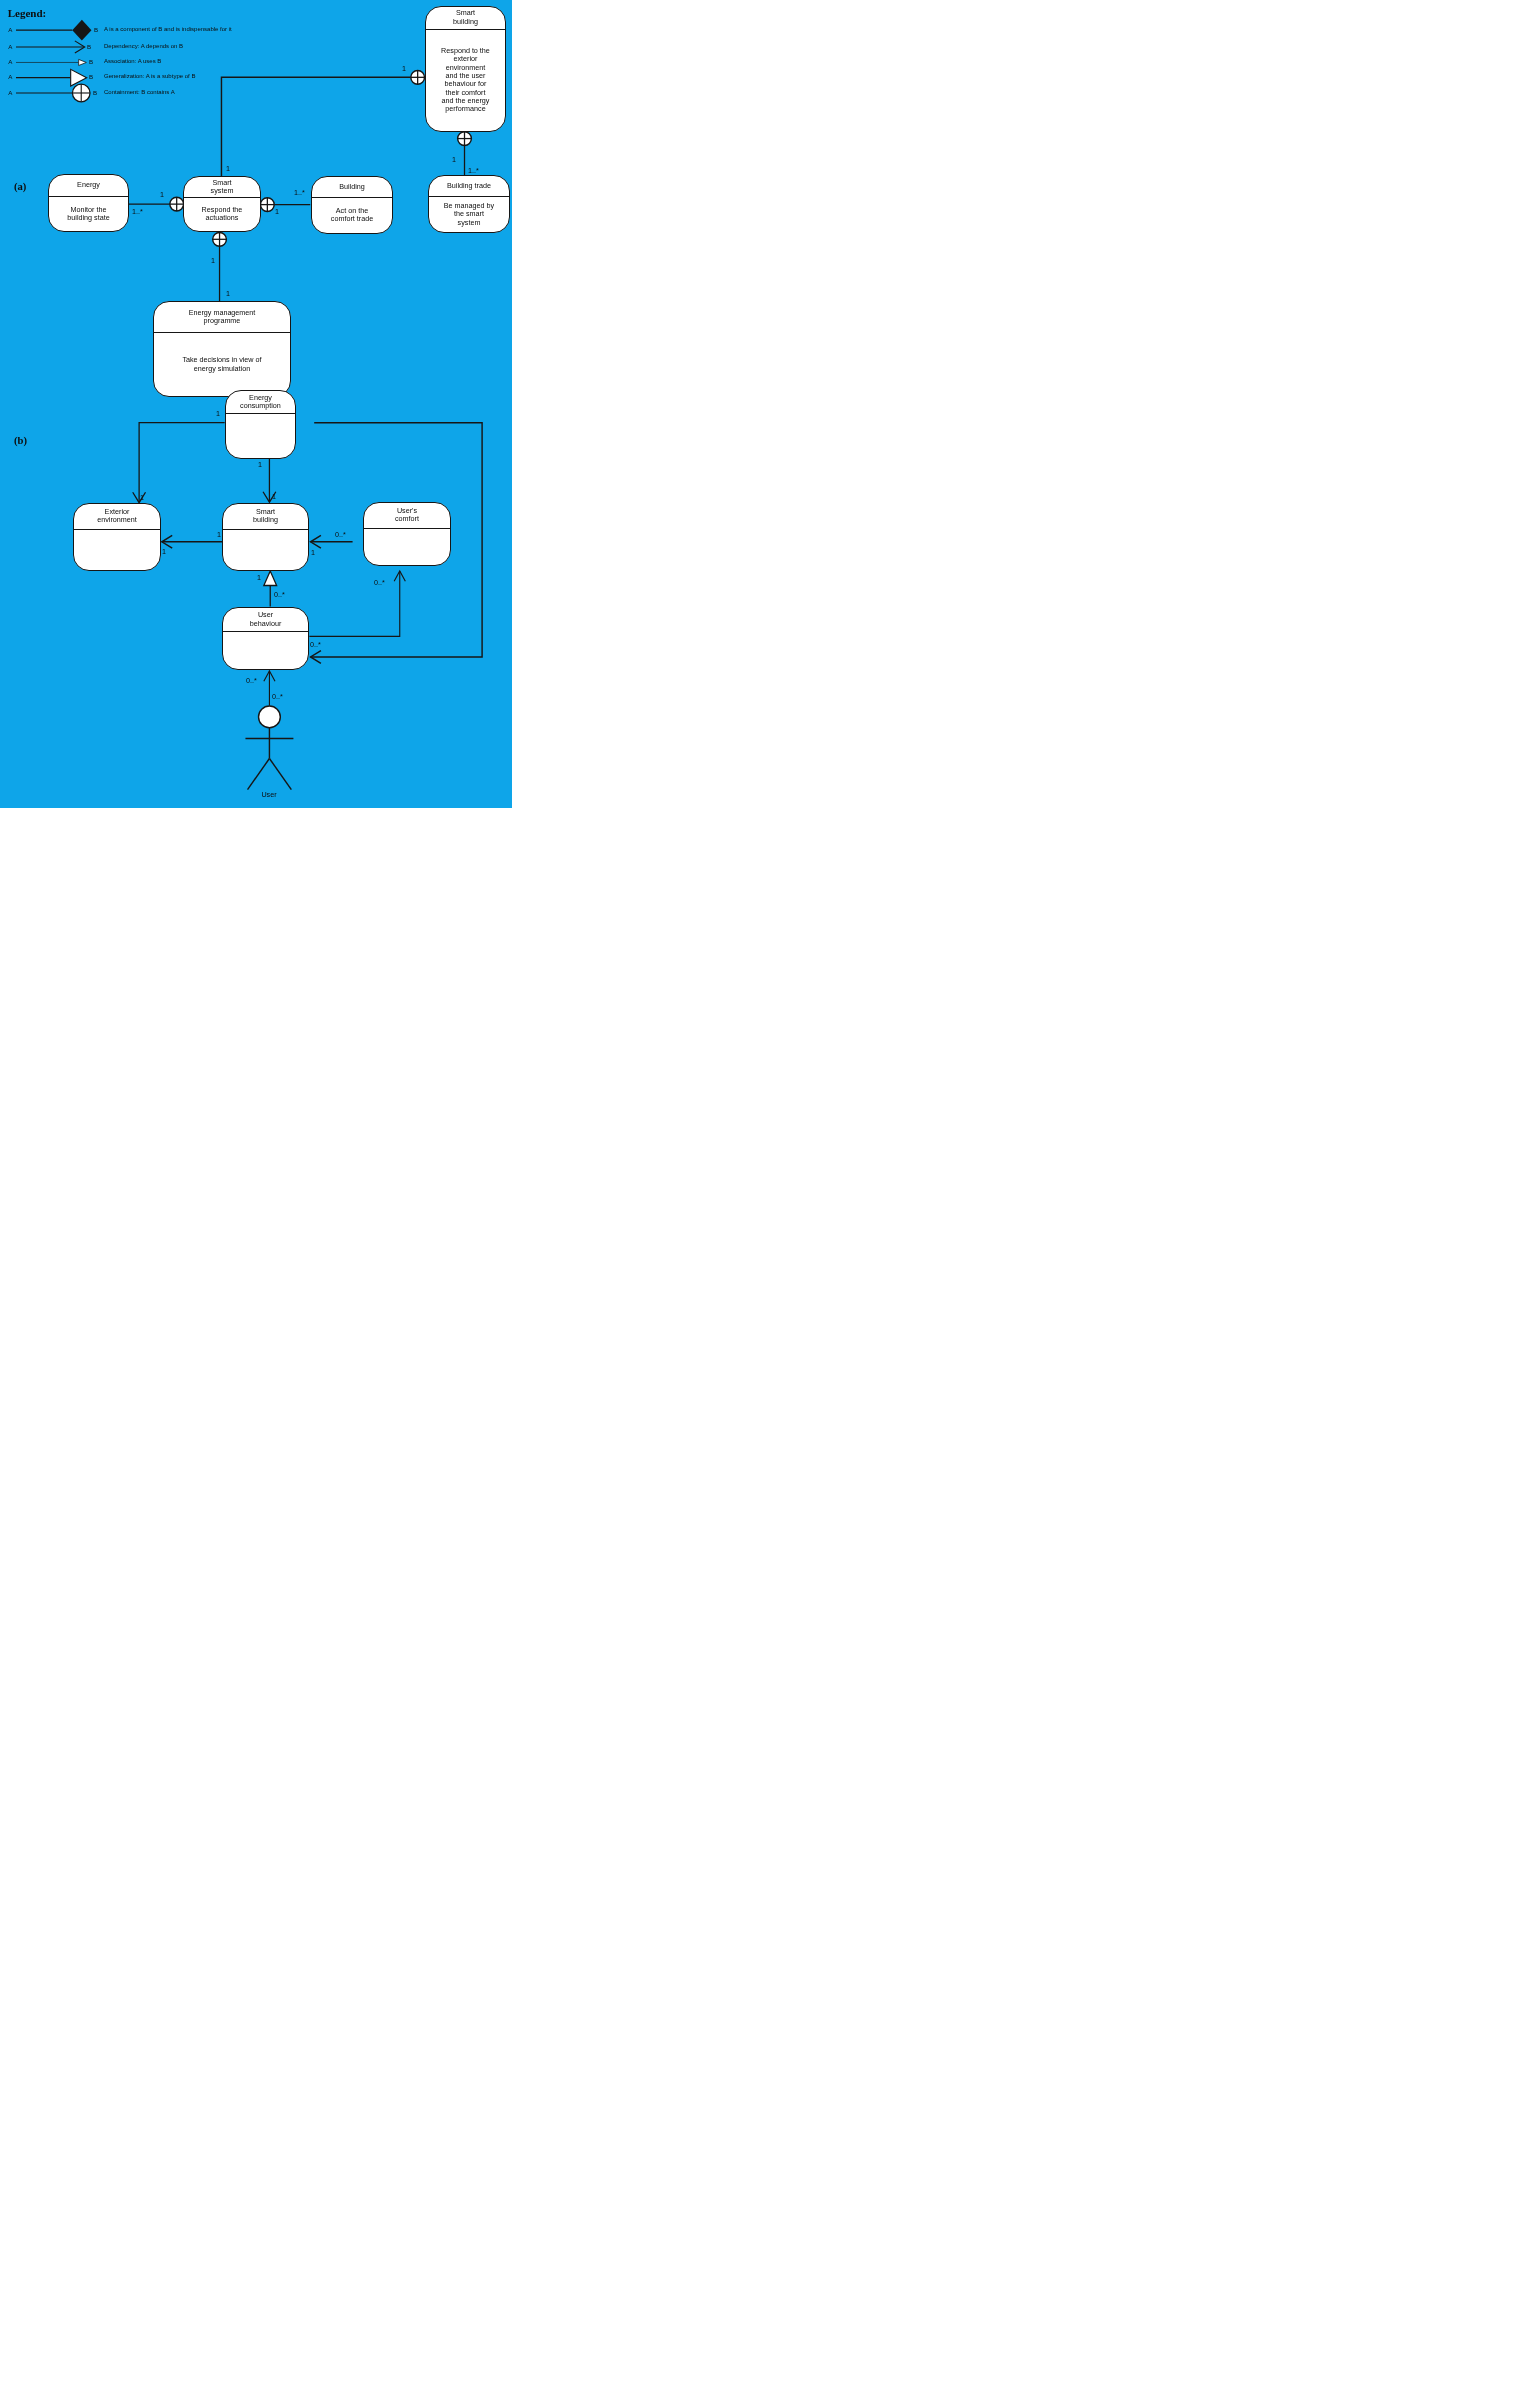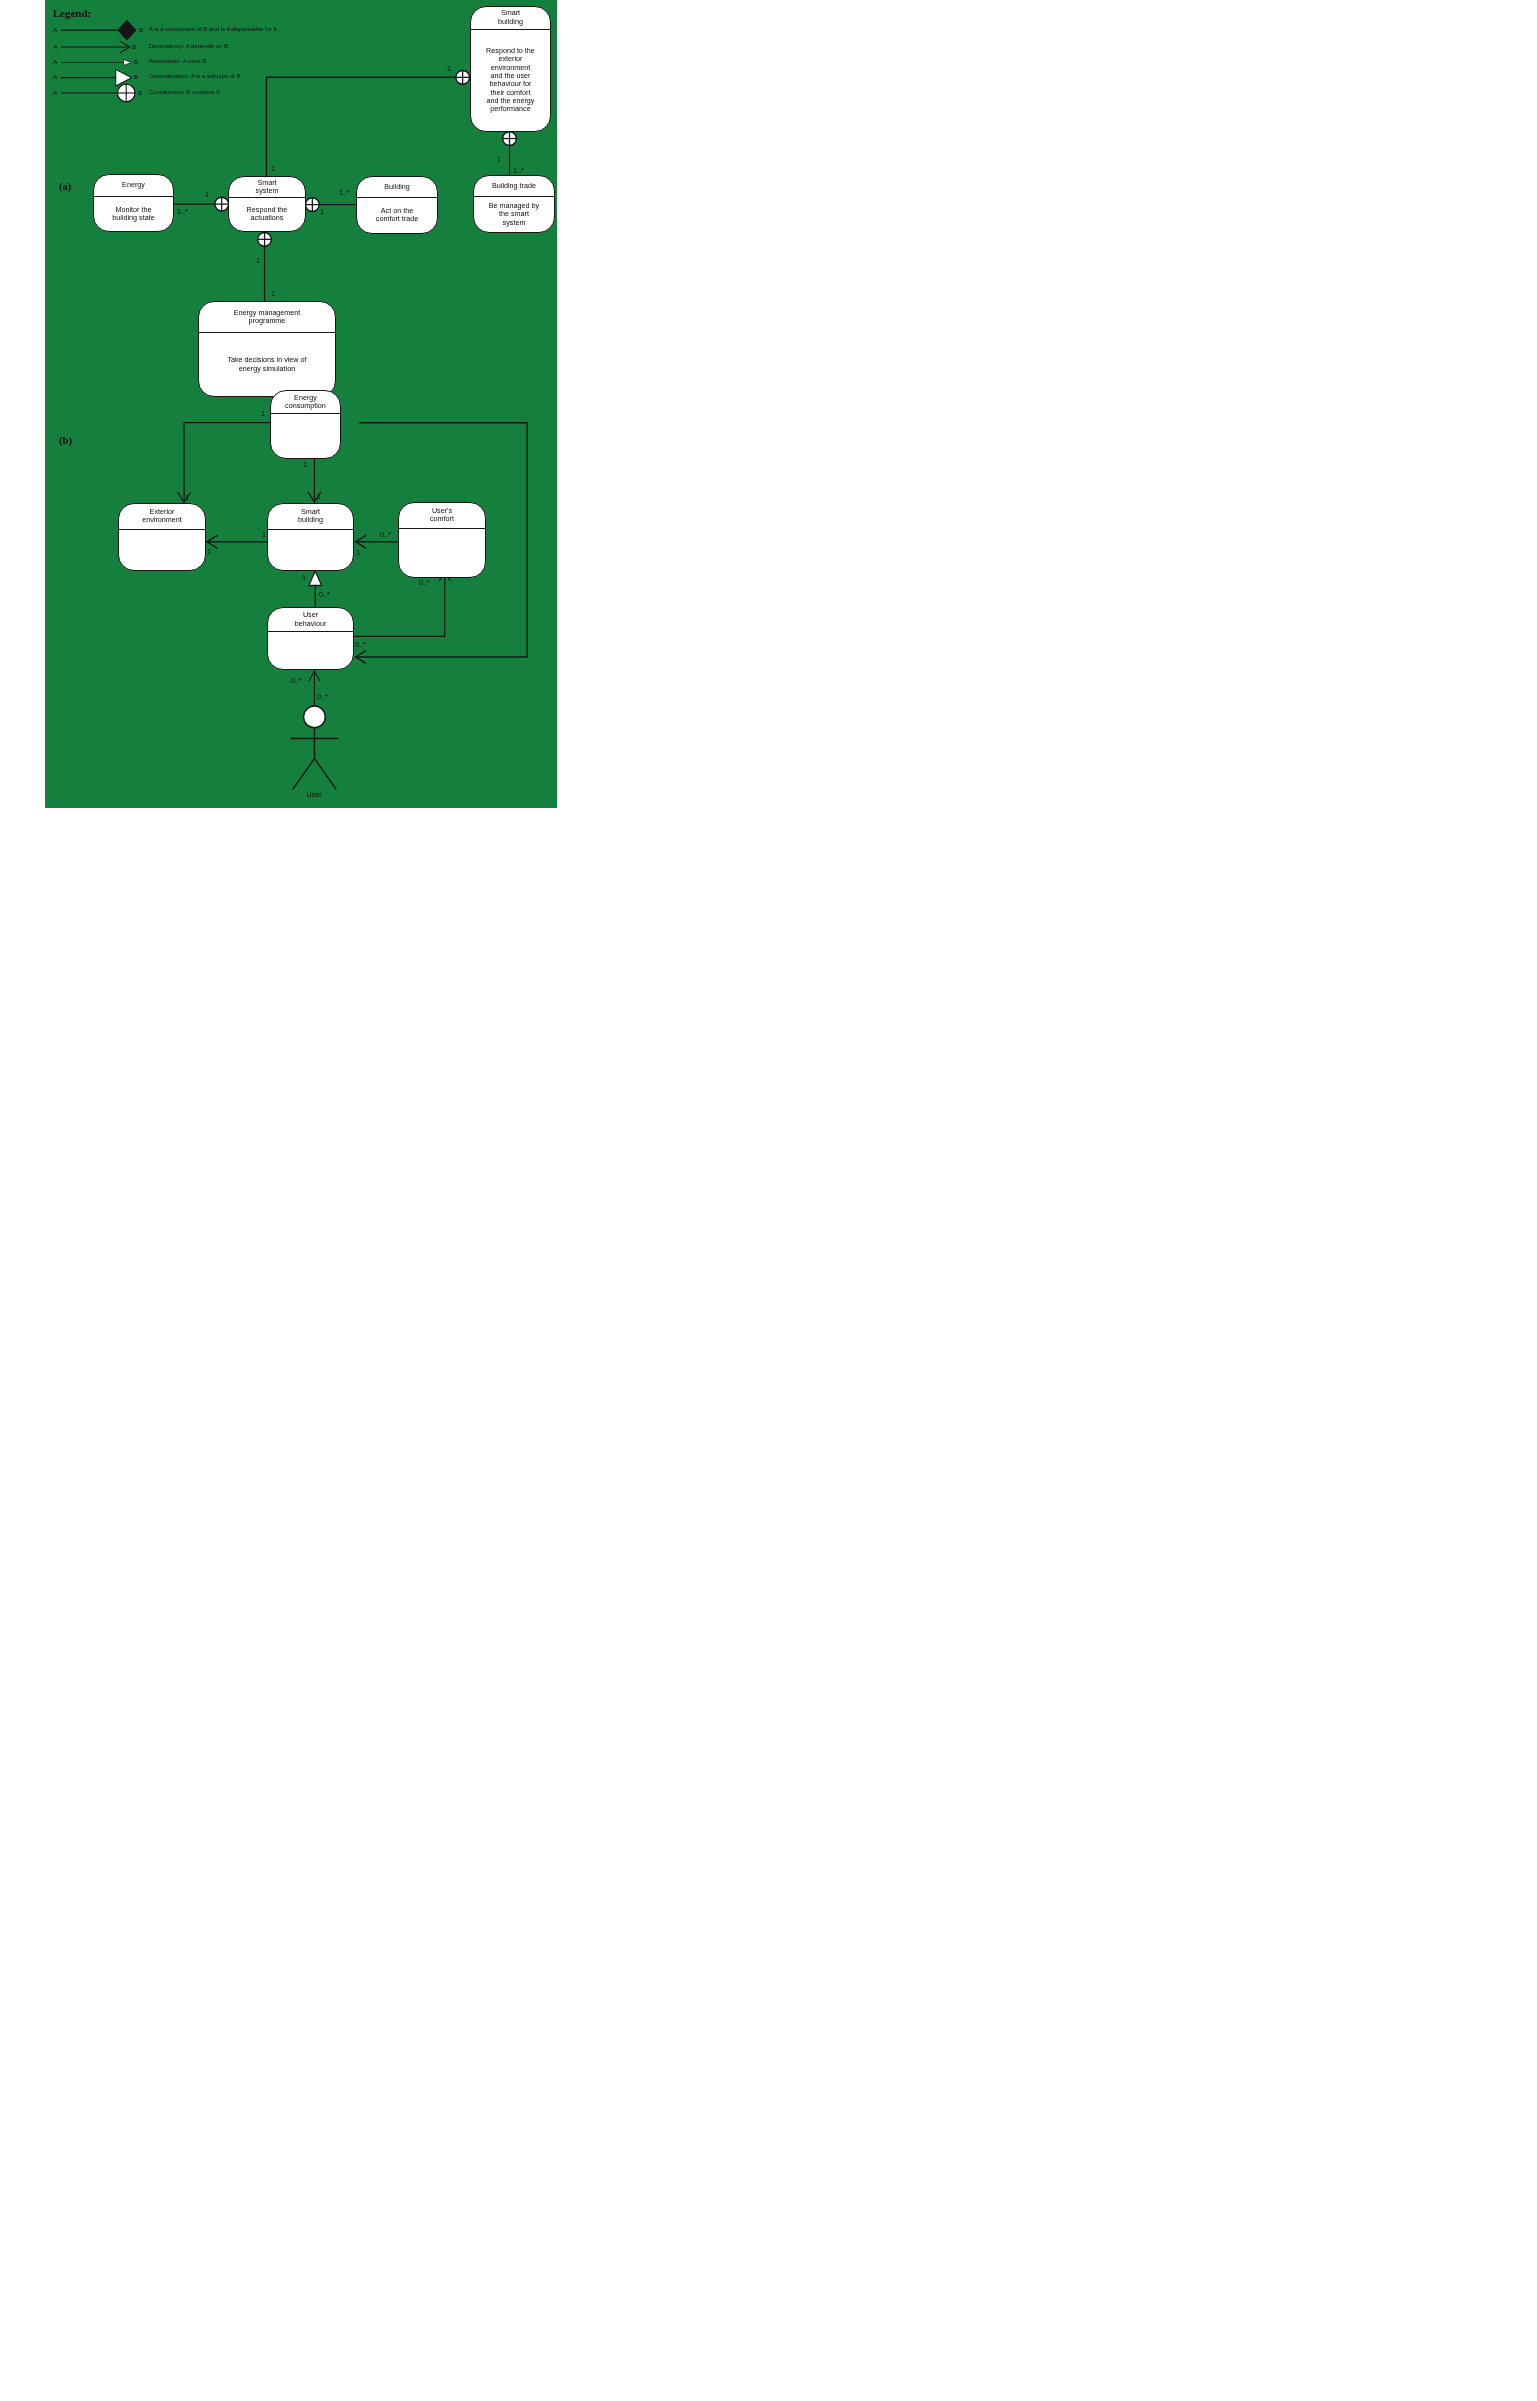--- a/index.html
+++ b/index.html
@@ -1,17 +1,17 @@
 <!DOCTYPE html>
 <html style="font-size:7.7px"><head>
 <meta charset="utf-8">
 <style>
   html,body{margin:0;padding:0;background:#ffffff;}
-  #stage{position:relative;width:512px;height:808px;background:#15803d;overflow:hidden;
-         font-family:"Liberation Sans",sans-serif;color:#0d0d0d;margin-left:45px;}
+  #stage{position:relative;width:512px;height:808px;background:#0ea5e9;overflow:hidden;
+         font-family:"Liberation Sans",sans-serif;color:#0d0d0d;}
   svg.wires{position:absolute;left:0;top:0;width:512px;height:808px;}
   .stroke{stroke:#161616;fill:none;}
   .uml-class{position:absolute;box-sizing:border-box;border:1.4px solid #161616;border-radius:16px;
              background:#ffffff;display:flex;flex-direction:column;text-align:center;
              font-size:7.2px;line-height:1.16;}
   .uml-title{border-bottom:1.4px solid #161616;display:flex;align-items:center;justify-content:center;
              white-space:pre-line;padding:0.5px 1px;box-sizing:border-box;}
   .uml-body{flex:1;display:flex;align-items:center;justify-content:center;white-space:pre-line;
             padding:1px 1.9px;box-sizing:border-box;}
   .mult{position:absolute;font-size:7.2px;}
@@ -186,21 +186,21 @@
   <div class="uml-class" style="left:73px;top:503px;width:88px;height:68px">
     <div class="uml-title" style="height:25.5px">Exterior
 environment</div>
     <div class="uml-body"></div>
   </div>
   <div class="uml-class" style="left:222px;top:503px;width:87px;height:68px">
     <div class="uml-title" style="height:25.5px">Smart
 building</div>
     <div class="uml-body"></div>
   </div>
-  <div class="uml-class" style="left:353px;top:502px;width:88px;height:76px">
+  <div class="uml-class" style="left:363px;top:502px;width:88px;height:64px">
     <div class="uml-title" style="height:25.5px">User's
 comfort</div>
     <div class="uml-body"></div>
   </div>
   <div class="uml-class" style="left:222px;top:607px;width:87px;height:63px">
     <div class="uml-title" style="height:24px">User
 behaviour</div>
     <div class="uml-body"></div>
   </div>
 

